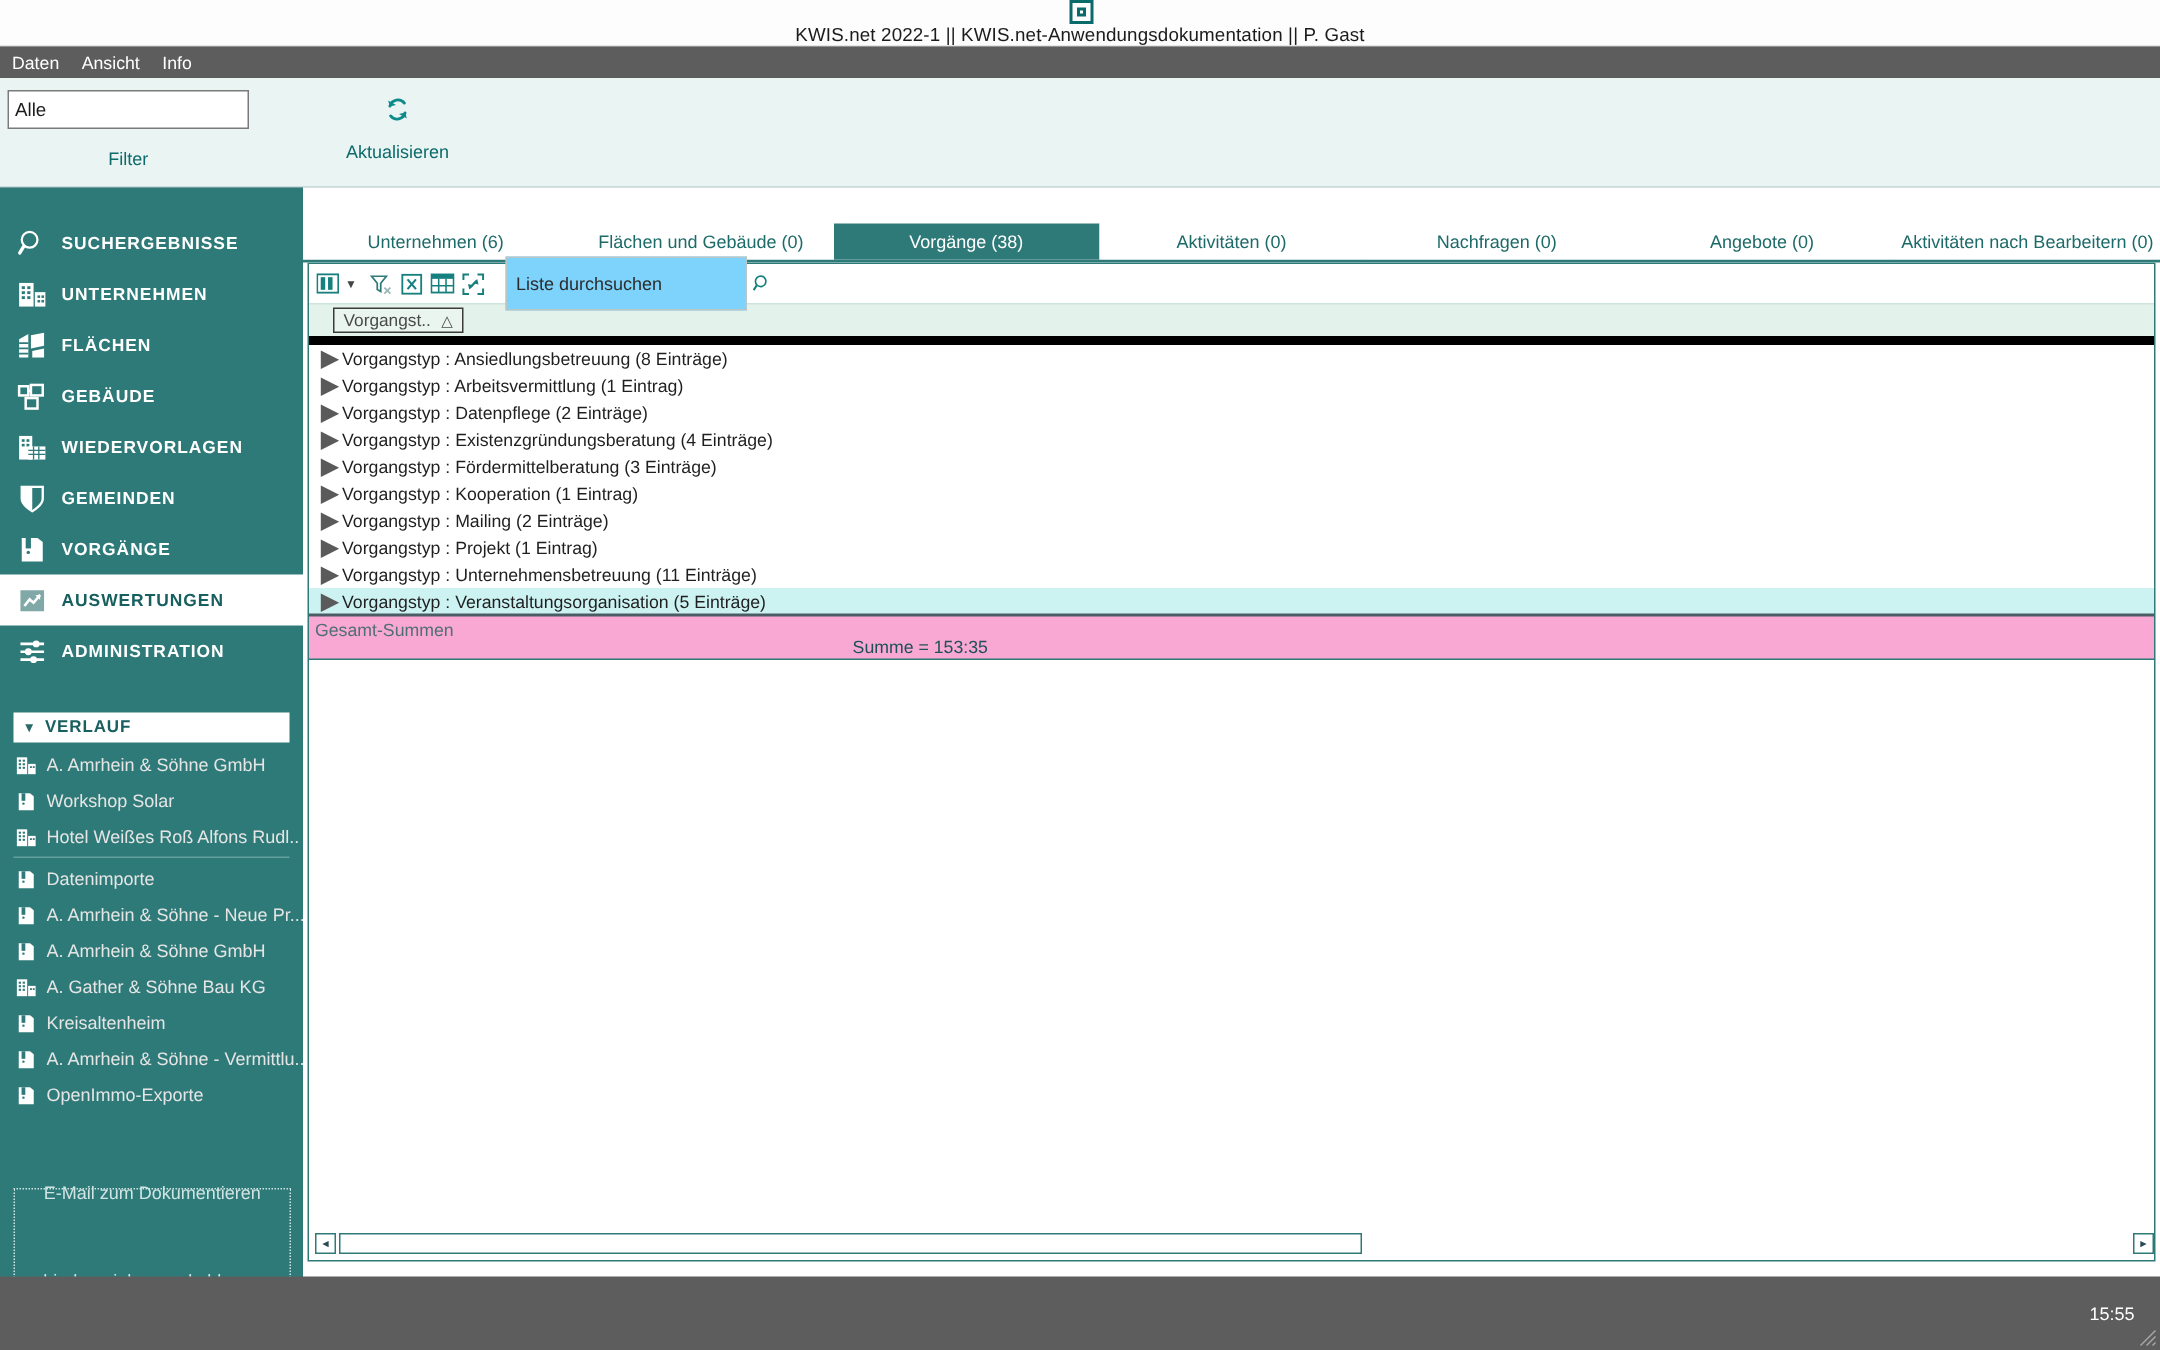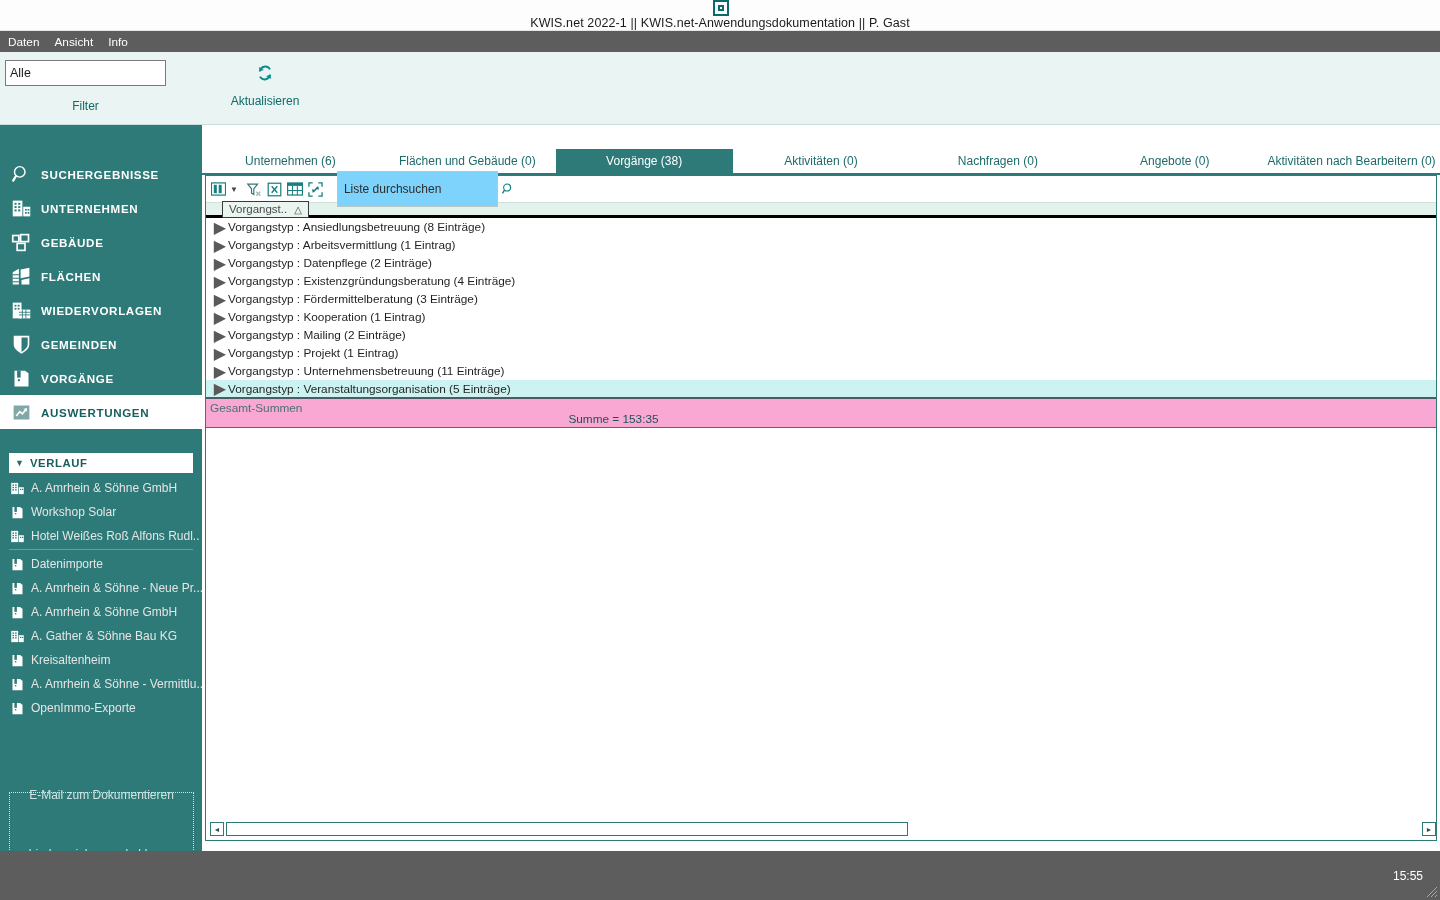--- a/index.html
+++ b/index.html
@@ -50,21 +50,21 @@
   .grp-label{ text-align:center; font-size:12px; color:#0d6b6b; margin-top:13px; }
   .refresh-group{ position:absolute; left:205px; top:6px; width:120px; text-align:center; }
   .refresh-ico{ height:30px; display:flex; align-items:center; justify-content:center; color:#0d8a8a;}
   .refresh-group .grp-label{ margin-top:6px; }
 
   
   .sidebar{
     position:absolute; left:0; top:125px; width:202px; height:744px;
     background:#2e7a78;
   }
-  .nav{ padding-top:32px; }
+  .nav{ padding-top:20px; }
   .nav-item{
     height:34px; display:flex; align-items:center; padding-left:9px; position:relative;
   }
   .nav-item .ni-ico{ width:24px; height:24px; flex:0 0 24px; display:flex; align-items:center; justify-content:center; }
   .nav-item .ni-label{
     font-size:11.6px; color:#ffffff; letter-spacing:.65px; font-weight:bold; margin-left:8px;
   }
   .nav-item.active{ background:#ffffff; }
   .nav-item.active .ni-label{ color:#18605f; }
   .nav-item.active .ni-ico{ color:#7fa8a7; }
@@ -116,21 +116,21 @@
     margin-left:9px; width:161px; height:36px; border:1px solid #b9c6c6; background:#7dd3fc;
     display:flex; align-items:center; padding:0 4px;
   }
   .searchbox input{
     border:0; outline:0; flex:1 1 auto; font-size:12px; color:#2c2c2c;
     font-family:"Liberation Sans", sans-serif; background:transparent;
   }
   .searchbox .mag{ color:#16807e; display:flex; align-items:center;}
 
   .groupbar{
-    height:16px; background:#e4f2ec; border-top:1px solid #cfe3dd; border-bottom:3px solid #000000;
+    height:28px; background:#e4f2ec; border-top:1px solid #cfe3dd; border-bottom:6px solid #000000;
     display:flex; align-items:center; padding-left:16px;
   }
   .groupchip{
     height:17px; border:1px solid #3a3a3a; background:#eaf5f0;
     display:flex; align-items:center; padding:0 6px; gap:7px;
   }
   .groupchip span{ font-size:11.5px; color:#4a4a4a; }
   .groupchip .srt{ font-size:10px; color:#4a4a4a; }
 
   .rows{ background:#fff; }
@@ -260,48 +260,48 @@
             <rect x="16" y="16" width="2" height="1.9"></rect>
                 <rect x="19" y="16" width="2" height="1.9"></rect>
               </g>
           </svg>
         </span>
         <span class="ni-label">UNTERNEHMEN</span>
       </div>
 
       <div class="nav-item">
         <span class="ni-ico">
-          <svg width="21" height="21" viewBox="0 0 24 24" fill="none" stroke="#fff" stroke-width="1.9">
-            <rect x="2" y="4" width="7" height="7"></rect>
-              <rect x="11" y="3" width="9" height="8"></rect>
-            <rect x="7" y="13" width="9" height="8"></rect>
-              <line x1="9" y1="7.5" x2="11" y2="7.5"></line>
-          </svg>
-        </span>
-        <span class="ni-label">GEBÄUDE</span>
-      </div>
-
-      <div class="nav-item">
-        <span class="ni-ico">
           <svg width="21" height="21" viewBox="0 0 24 24" fill="#fff" stroke="#fff">
             <polygon points="2,7 9,3 9,21 2,21" stroke-width="0"></polygon>
             <polygon points="11,4 21,2 21,12 11,14" stroke-width="0"></polygon>
             <g stroke="#2e7a78" stroke-width="1.2">
                 <line x1="2" y1="10" x2="9" y2="10"></line>
                 <line x1="2" y1="14" x2="9" y2="14"></line>
                 <line x1="2" y1="18" x2="9" y2="18"></line>
               </g>
             <polygon points="12,16 21,14 21,21 12,21" stroke-width="0"></polygon>
           </svg>
         </span>
         <span class="ni-label">FLÄCHEN</span>
       </div>
 
       <div class="nav-item">
         <span class="ni-ico">
+          <svg width="21" height="21" viewBox="0 0 24 24" fill="none" stroke="#fff" stroke-width="1.9">
+            <rect x="2" y="4" width="7" height="7"></rect>
+              <rect x="11" y="3" width="9" height="8"></rect>
+            <rect x="7" y="13" width="9" height="8"></rect>
+              <line x1="9" y1="7.5" x2="11" y2="7.5"></line>
+          </svg>
+        </span>
+        <span class="ni-label">GEBÄUDE</span>
+      </div>
+
+      <div class="nav-item">
+        <span class="ni-ico">
           <svg width="21" height="21" viewBox="0 0 24 24">
             <rect x="2" y="3" width="10" height="18" fill="#fff"></rect>
             <g fill="#2e7a78">
                 <rect x="4" y="5.5" width="2.2" height="2"></rect>
                 <rect x="7.6" y="5.5" width="2.2" height="2"></rect>
             <rect x="4" y="9" width="2.2" height="2"></rect>
                 <rect x="7.6" y="9" width="2.2" height="2"></rect>
               </g>
             <rect x="9" y="11" width="13" height="10" fill="#fff"></rect>
             <g stroke="#2e7a78" stroke-width="1">
@@ -341,20 +341,33 @@
         <span class="ni-ico">
           <svg width="21" height="21" viewBox="0 0 24 24">
             <path d="M3 4 H21 V20 H3 Z" fill="#7fa8a7"></path>
             <path d="M6 16 L10 11 L13 13.5 L18 7.5" fill="none" stroke="#fff" stroke-width="2"></path>
             <polygon points="18,7.5 18,11.5 14.4,7.8" fill="#fff"></polygon>
           </svg>
         </span>
         <span class="ni-label">AUSWERTUNGEN</span>
       </div>
 
+      <div class="nav-item">
+        <span class="ni-ico">
+          <svg width="21" height="21" viewBox="0 0 24 24" stroke="#fff" stroke-width="2" fill="#fff">
+            <line x1="3" y1="6" x2="21" y2="6"></line>
+              <circle cx="15" cy="6" r="2.6" stroke="none"></circle>
+            <line x1="3" y1="12" x2="21" y2="12"></line>
+              <circle cx="9" cy="12" r="2.6" stroke="none"></circle>
+            <line x1="3" y1="18" x2="21" y2="18"></line>
+              <circle cx="13" cy="18" r="2.6" stroke="none"></circle>
+          </svg>
+        </span>
+        <span class="ni-label">ADMINISTRATION</span>
+      </div>
     </div>
 
     <div class="verlauf-head">
       <span class="vh-caret">▼</span>
       <span class="vh-label">VERLAUF</span>
     </div>
 
     <div class="hist">
 
       <div class="hist-item">

